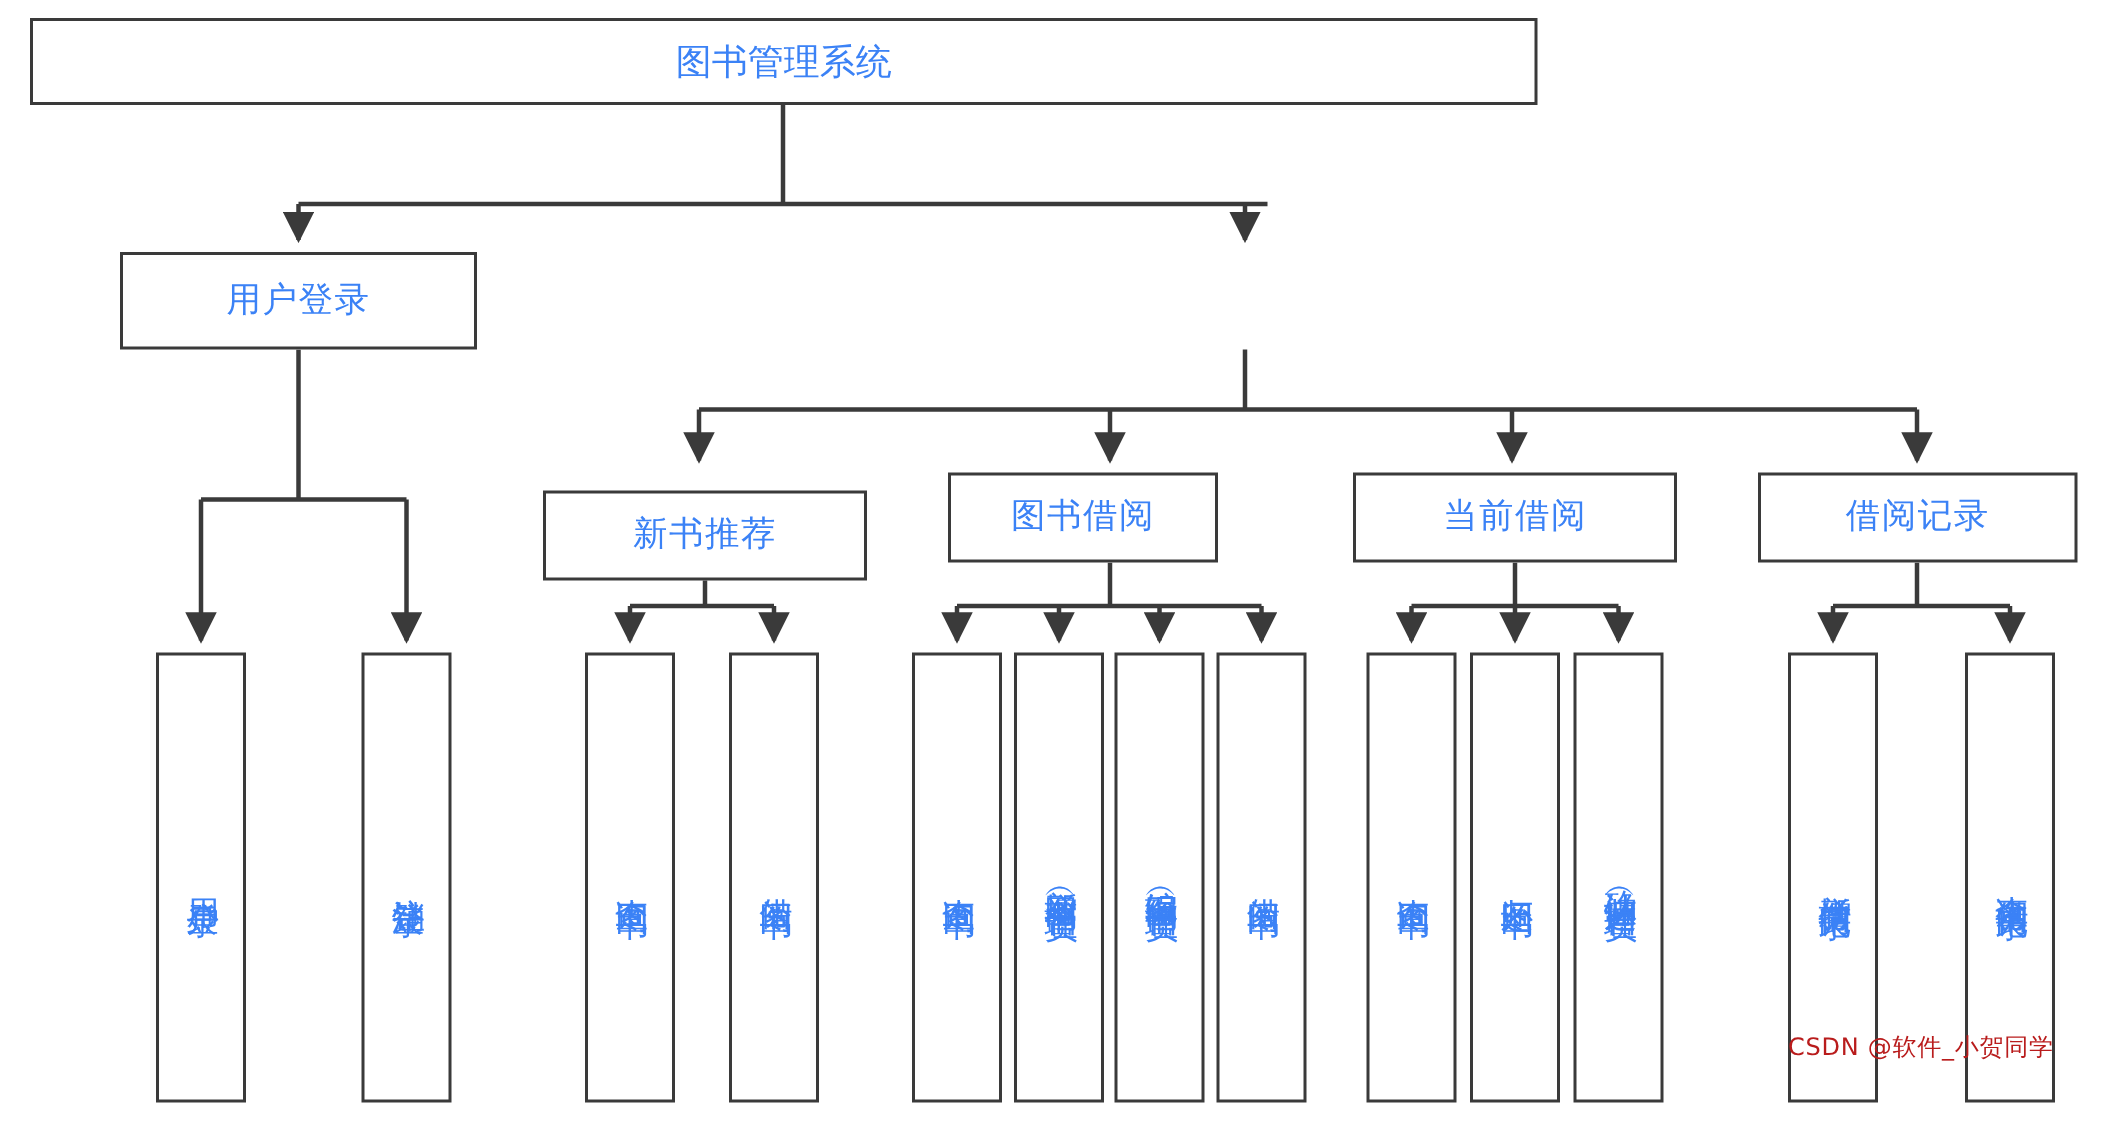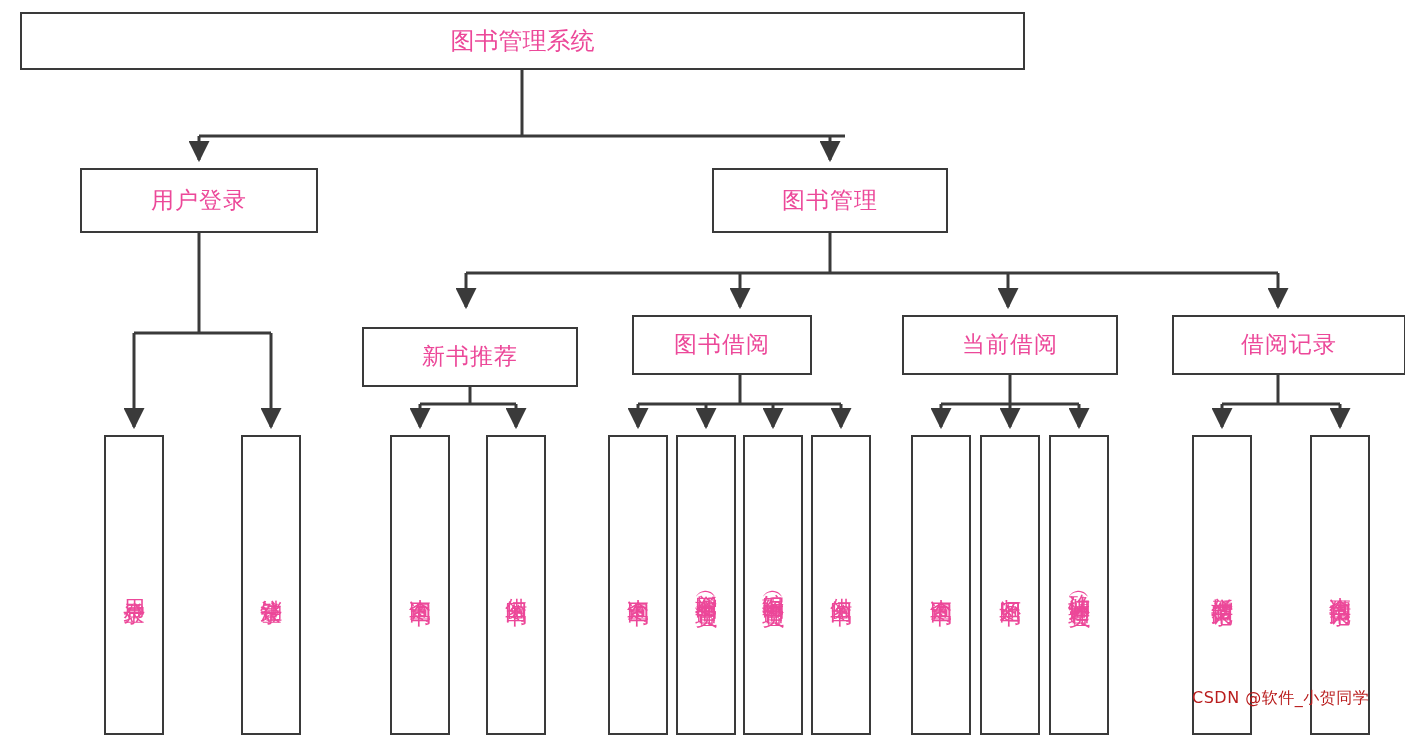--- a/index.html
+++ b/index.html
@@ -18,21 +18,21 @@
     overflow: hidden;
   }
   .node {
     position: absolute;
     box-sizing: border-box;
     border: 2px solid #3a3a3a;
     background: #ffffff;
     display: flex;
     align-items: center;
     justify-content: center;
-    color: #ec4899;
+    color: #3b82f6;
   }
   .node.h {
     font-size: 23px;
     letter-spacing: 1px;
     line-height: 1.1;
   }
   .node.leaf {
     font-size: 22px;
     letter-spacing: 1px;
   }
@@ -120,34 +120,31 @@
     </g>
   </svg>
 
   <div class="node root" style="left:20px; top:12px; width:1005px; height:58px;">
     <span>图书管理系统</span>
   </div>
 
   <div class="node h" style="left:80px; top:168px; width:238px; height:65px;">
     <span>用户登录</span>
   </div>
-  <div class="node h" style="left:712px; top:168px; width:236px; height:65px;">
-    <span>图书管理</span>
-  </div>
 
   <div class="node h" style="left:362px; top:327px; width:216px; height:60px;">
     <span>新书推荐</span>
   </div>
   <div class="node h" style="left:632px; top:315px; width:180px; height:60px;">
     <span>图书借阅</span>
   </div>
   <div class="node h" style="left:902px; top:315px; width:216px; height:60px;text-align:center;">
     <span>当前借阅</span>
   </div>
-  <div class="node h" style="left:1172px; top:315px; width:234px; height:60px;">
+  <div class="node h" style="left:1172px; top:315px; width:213px; height:60px;">
     <span>借阅记录</span>
   </div>
 
   <div class="node leaf" style="left:104px; top:435px; width:60px; height:300px;">
     <span class="vtext">用户登录</span>
   </div>
   <div class="node leaf" style="left:241px; top:435px; width:60px; height:300px;">
     <span class="vtext">注销登录</span>
   </div>
 

